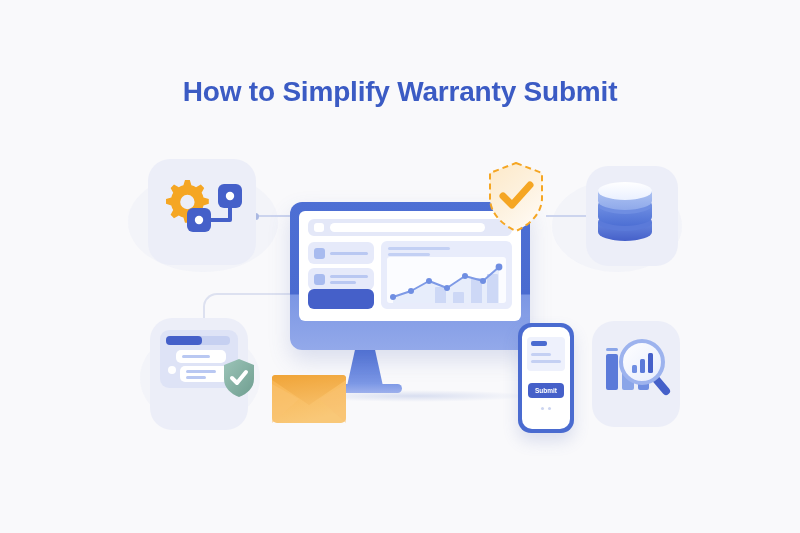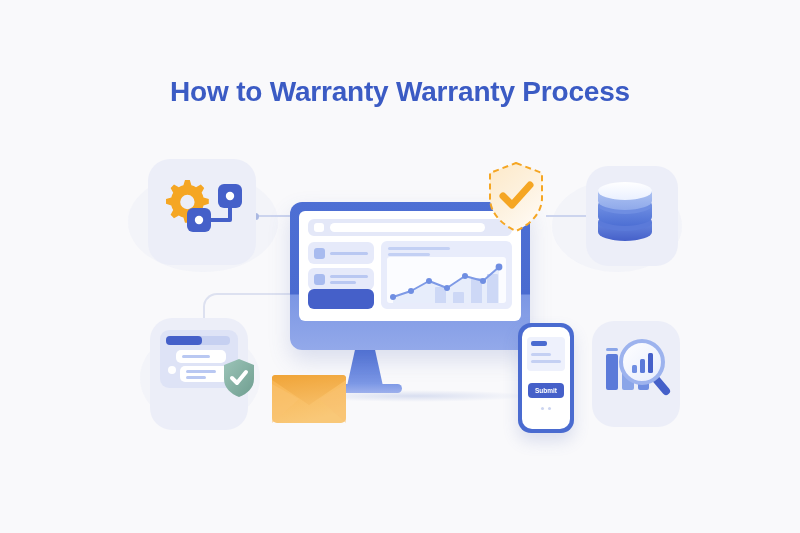--- a/index.html
+++ b/index.html
@@ -356,21 +356,21 @@
   .db-wrap { position: absolute; left: 594px; top: 180px; width: 62px; height: 72px; }
   
   .mag-wrap { position: absolute; left: 600px; top: 334px; width: 72px; height: 68px; }
   svg { display: block; overflow: visible; }
 </style>
 </head>
 <body>
 
 <div class="canvas">
 
-  <div class="title">How to Warranty Warranty Process</div>
+  <div class="title">How to Simplify Warranty Submit</div>
 
   <div class="halo" style="left:128px;top:172px;width:150px;height:100px;"></div>
   <div class="halo" style="left:552px;top:180px;width:130px;height:92px;"></div>
   <div class="halo" style="left:140px;top:330px;width:120px;height:96px;"></div>
 
   <div class="conn conn-h" style="left:255px;top:215px;width:42px;"></div>
   <div class="conn-dot" style="left:252px;top:212.5px;"></div>
 
   <div class="conn conn-h" style="left:546px;top:215px;width:46px;"></div>
   <div class="conn-dot" style="left:589px;top:212.5px;"></div>

